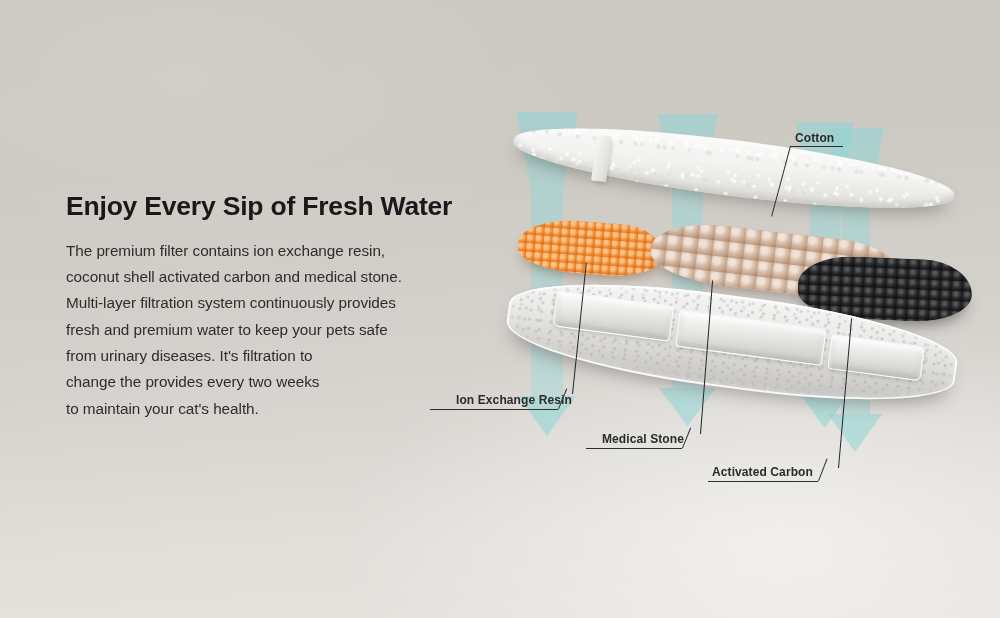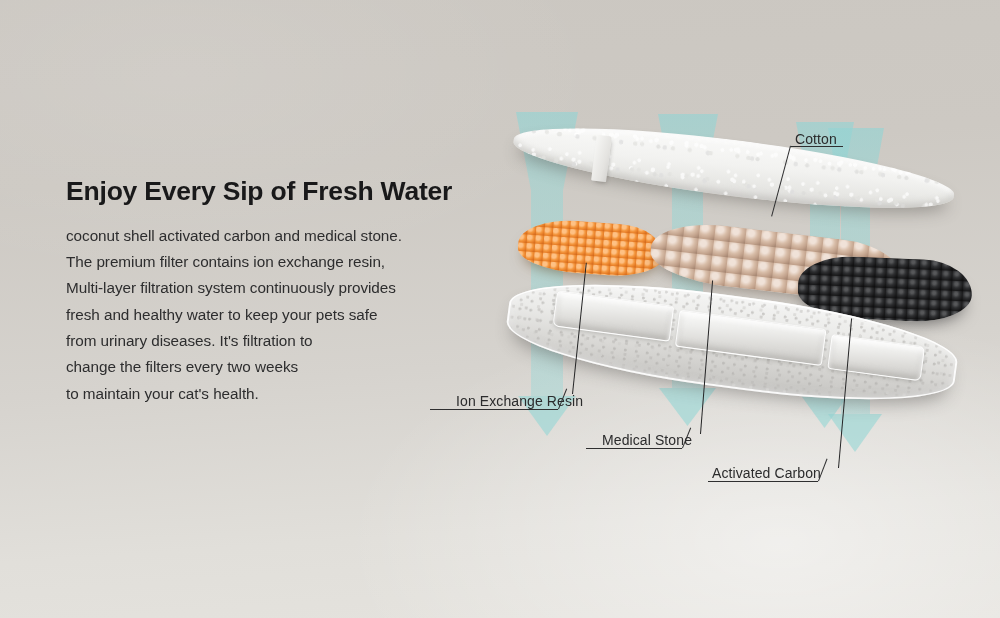--- a/index.html
+++ b/index.html
@@ -10,21 +10,21 @@
   }
   #stage{
     position:relative;width:1000px;height:618px;overflow:hidden;
     background:
       radial-gradient(ellipse 700px 380px at 78% 88%, rgba(255,255,255,.50) 0%, rgba(255,255,255,0) 62%),
       radial-gradient(ellipse 620px 300px at 18% 12%, rgba(255,255,255,.10) 0%, rgba(255,255,255,0) 70%),
       linear-gradient(176deg,#cbc7c1 0%,#cdc9c3 28%,#d6d3ce 58%,#e1dfda 82%,#e5e3de 100%);
   }
 
   
-  .copy{position:absolute;left:66px;top:176px;width:420px;}
+  .copy{position:absolute;left:66px;top:191px;width:420px;}
   .headline{
     margin:0;font-size:26.5px;font-weight:bold;letter-spacing:-.2px;
     color:#19191a;line-height:1.2;
   }
   .body-copy{margin:0;padding-top:15px;}
   .body-copy p{
     margin:0;font-size:15.3px;line-height:26.3px;color:#2d2d2e;
     white-space:nowrap;letter-spacing:-.05px;
   }
 
@@ -132,40 +132,40 @@
     position:absolute;
     background:linear-gradient(176deg,#fbfbfa 0%,#eeeeec 30%,#dcdbd8 66%,#cdccc9 100%);
     box-shadow:inset 0 3px 5px rgba(255,255,255,.9), inset 0 -3px 6px rgba(150,148,145,.45), 0 2px 4px -1px rgba(90,88,84,.3);
     border:1.5px solid rgba(255,255,255,.85);
   }
 
   
   .callout{position:absolute;}
   .callout .label{
     position:absolute;white-space:nowrap;
-    font-size:14px;font-weight:normal;color:#2b2b2c;letter-spacing:.1px;
+    font-size:12px;font-weight:bold;color:#2b2b2c;letter-spacing:.1px;
   }
   .callout .rule{position:absolute;height:0;border-top:1.35px solid #2f2f30;}
   .callout .lead{position:absolute;transform-origin:0 0;height:0;border-top:1.2px solid #2f2f30;}
   .callout .probe{position:absolute;width:0;border-left:1.2px solid #232324;}
 </style>
 </head>
 <body>
 
 <div id="stage">
 
   <div class="copy">
     <h1 class="headline">Enjoy Every Sip of Fresh Water</h1>
     <div class="body-copy">
+      <p>The premium filter contains ion exchange resin,</p>
       <p>coconut shell activated carbon and medical stone.</p>
-      <p>The premium filter contains ion exchange resin,</p>
       <p>Multi-layer filtration system continuously provides</p>
-      <p>fresh and healthy water to keep your pets safe</p>
+      <p>fresh and premium water to keep your pets safe</p>
       <p>from urinary diseases. It's filtration to</p>
-      <p>change the filters every two weeks</p>
+      <p>change the provides every two weeks</p>
       <p>to maintain your cat's health.</p>
     </div>
   </div>
 
   <div class="assembly">
 
     <div class="beam" style="left:116px;top:12px;width:62px;height:360px;">
       <div class="cone" style="height:78px;"></div>
       <div class="shaft" style="left:15px;top:78px;width:32px;height:206px;"></div>
       <div class="head" style="left:2px;top:284px;width:58px;height:40px;"></div>

